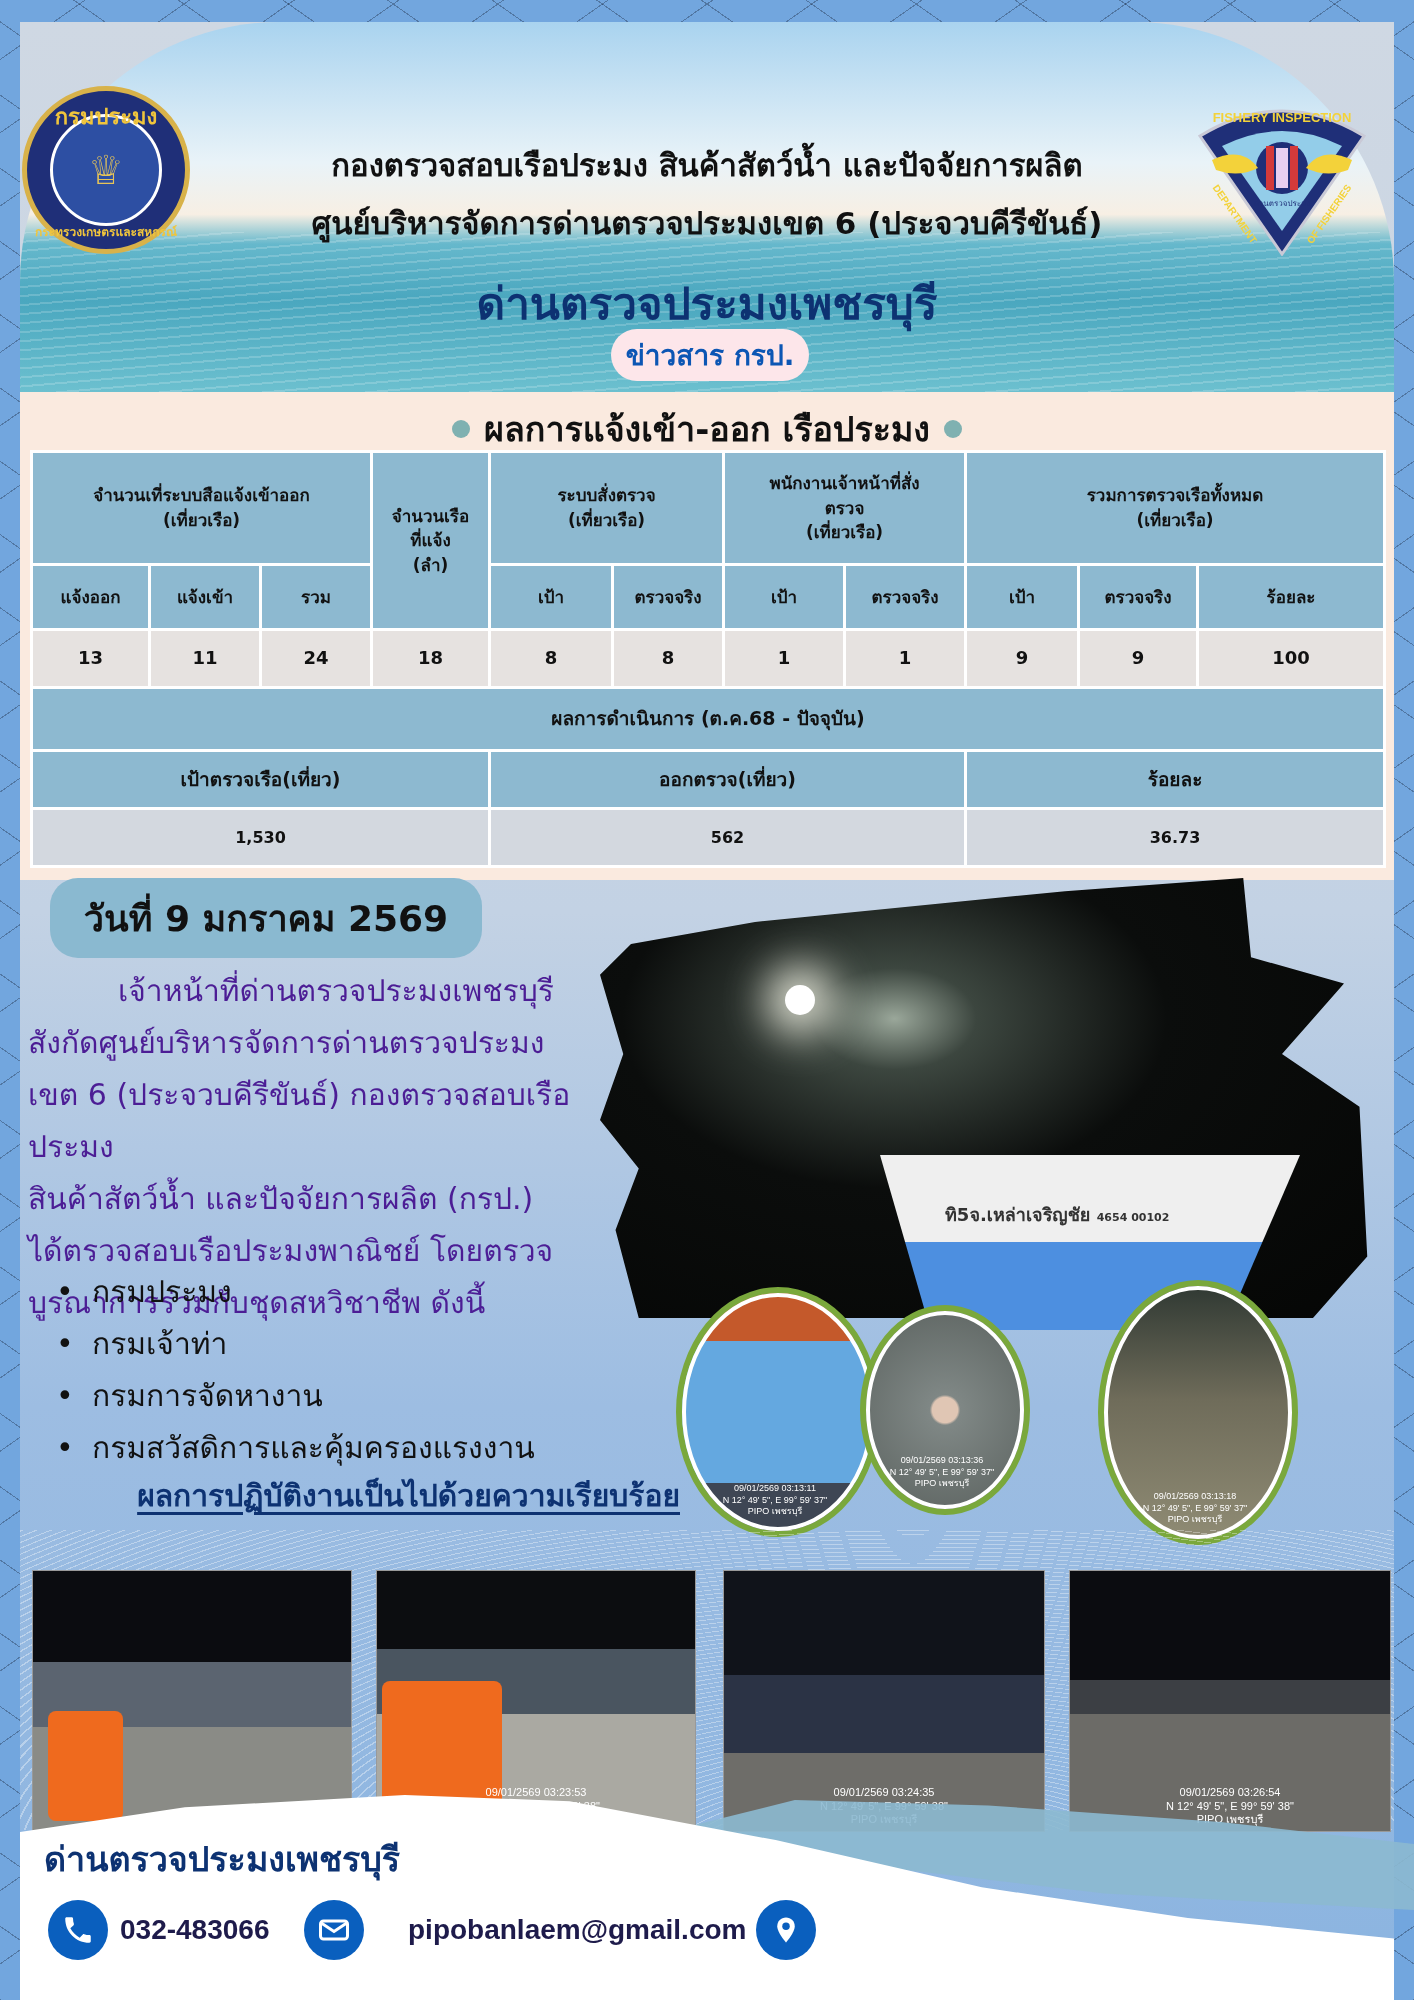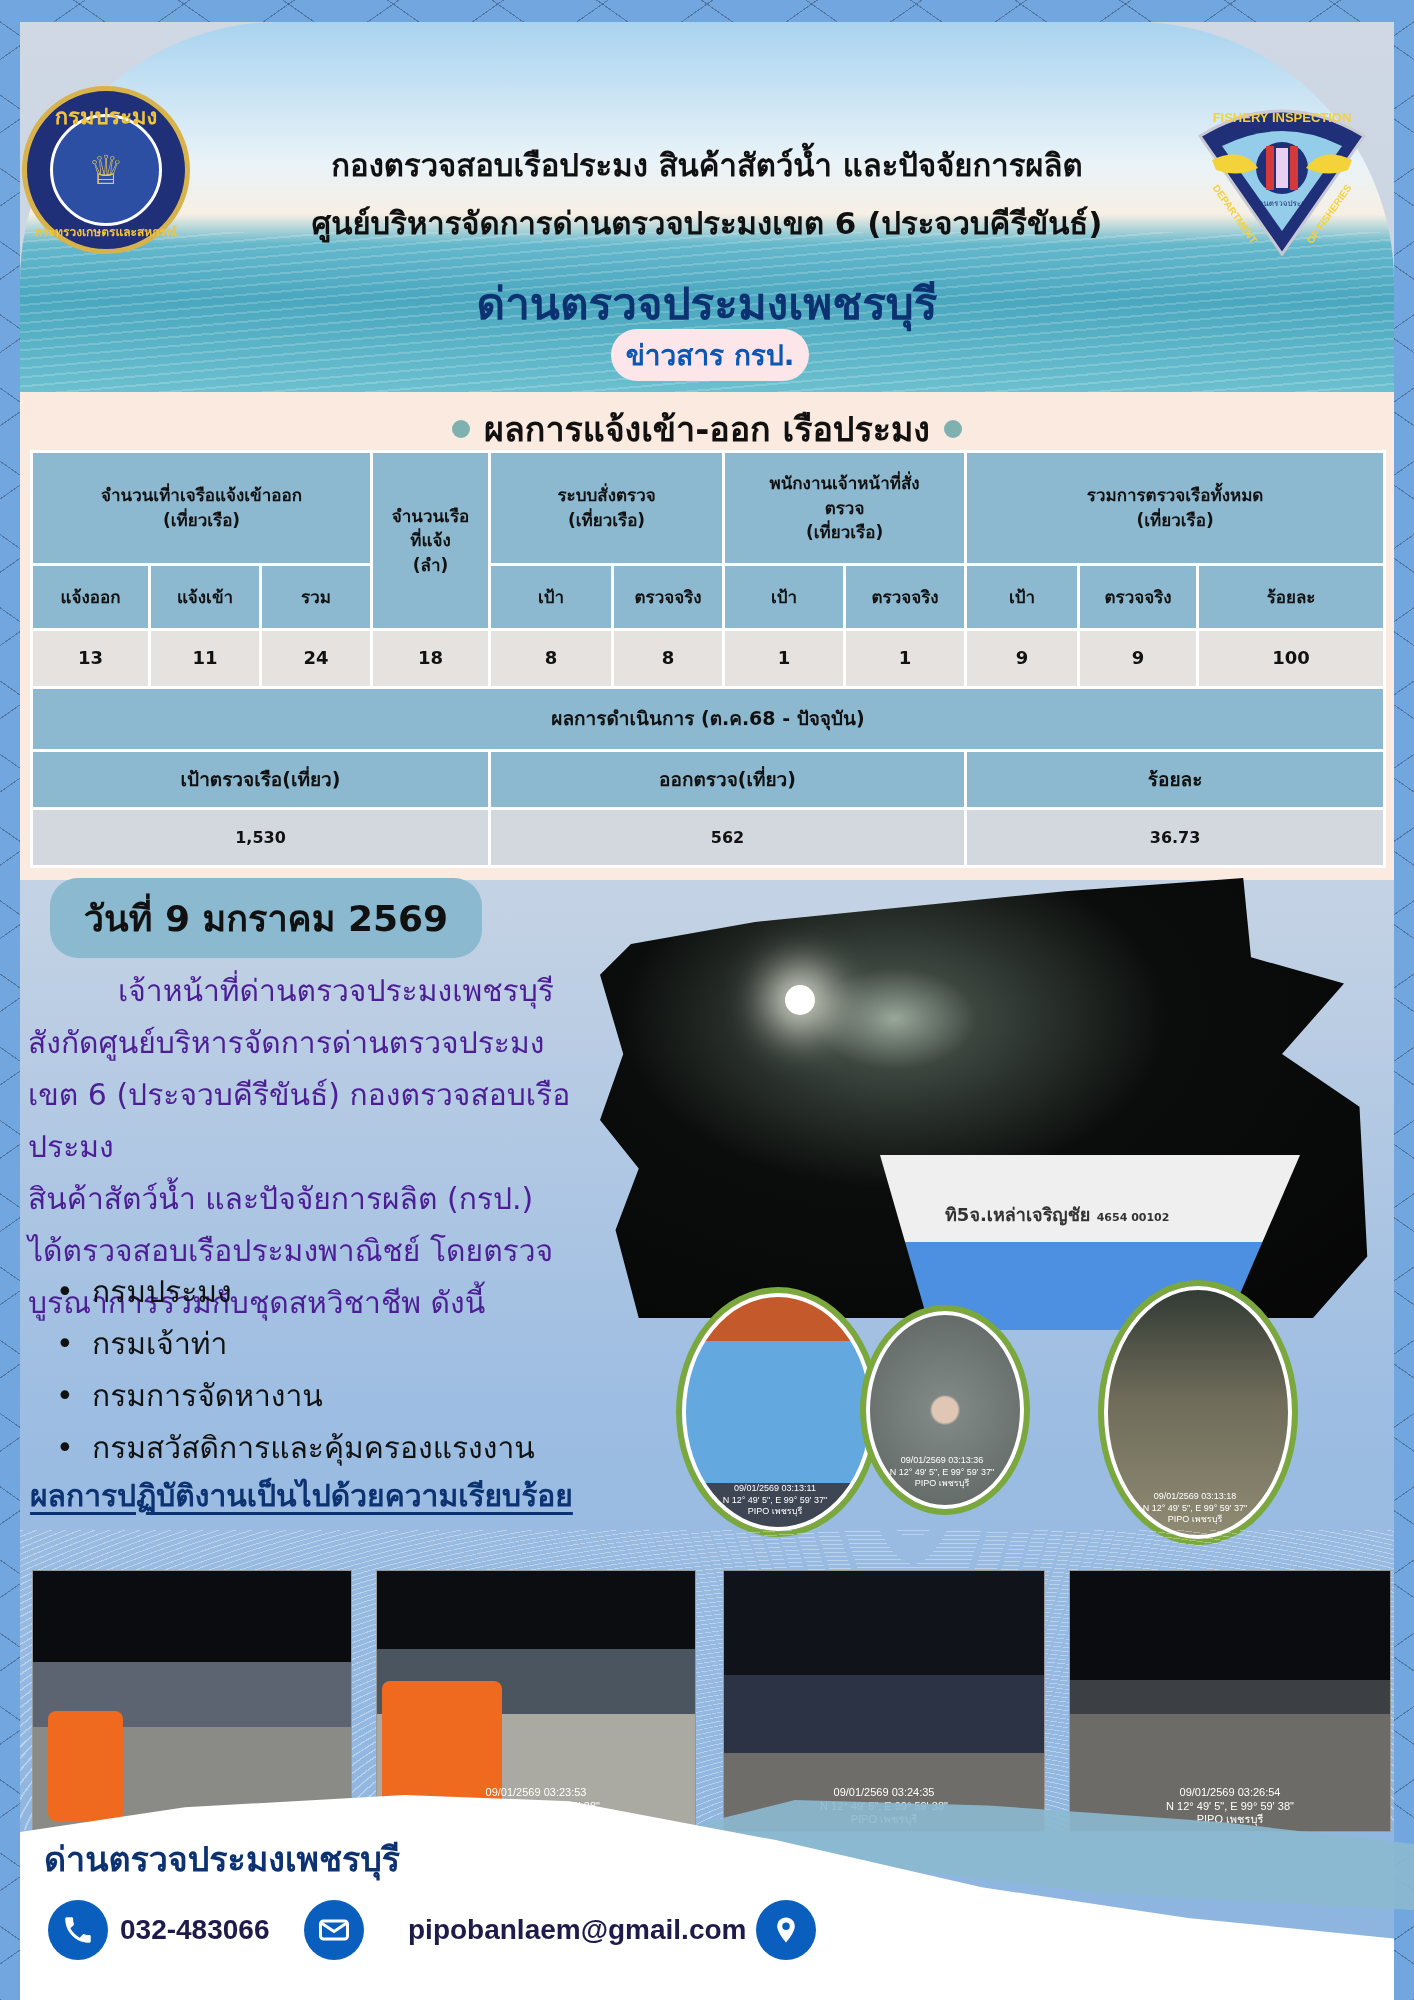--- a/index.html
+++ b/index.html
@@ -111,21 +111,21 @@
   }
   .body-text .indent { padding-left: 90px; }
   .bullets {
     position: absolute; left: 56px; top: 1266px; width: 620px;
     font-size: 30px; color: #111; line-height: 52px; list-style: none;
   }
   .bullets li::before { content: "\2022"; display: inline-block; width: 36px; font-size: 30px; }
   .result-line {
     position: absolute; left: 30px; top: 1472px; width: 650px;
     font-size: 30px; font-weight: bold; color: #0d3272;
-    text-decoration: underline; text-underline-offset: 6px;
+    text-decoration: underline; text-underline-offset: 6px; text-align: right;
   }
 
   
   .boat-photo {
     position: absolute; left: 600px; top: 878px; width: 775px; height: 440px;
     background: radial-gradient(ellipse at 38% 32%, #9aa79a 0%, #3c463f 12%, #0b0d0c 40%, #050605 100%);
     clip-path: polygon(0% 22%, 4% 15%, 20% 10%, 60% 3%, 83% 0%, 84% 18%, 96% 24%, 88% 40%, 98% 52%, 99% 86%, 92% 100%, 5% 100%, 2% 80%, 5% 66%, 0% 55%, 3% 40%);
   }
   .boat-hull {
     position: absolute; left: 880px; top: 1155px; width: 420px; height: 175px;
@@ -259,21 +259,21 @@
       <col style="width:108px">
       <col style="width:118px">
       <col style="width:118px">
     <col style="width:110px">
       <col style="width:116px">
       <col style="width:184px">
   </colgroup>
   <tbody>
       <tr class="h1">
     <td colspan="3">
-      <div>จำนวนเที่าเจรือแจ้งเข้าออก</div>
+      <div>จำนวนเที่ระบบสือแจ้งเข้าออก</div>
           <div>(เที่ยวเรือ)</div>
     </td>
     <td rowspan="2">
       <div>จำนวนเรือ</div>
           <div>ที่แจ้ง</div>
           <div>(ลำ)</div>
     </td>
     <td colspan="2">
       <div>ระบบสั่งตรวจ</div>
           <div>(เที่ยวเรือ)</div>

